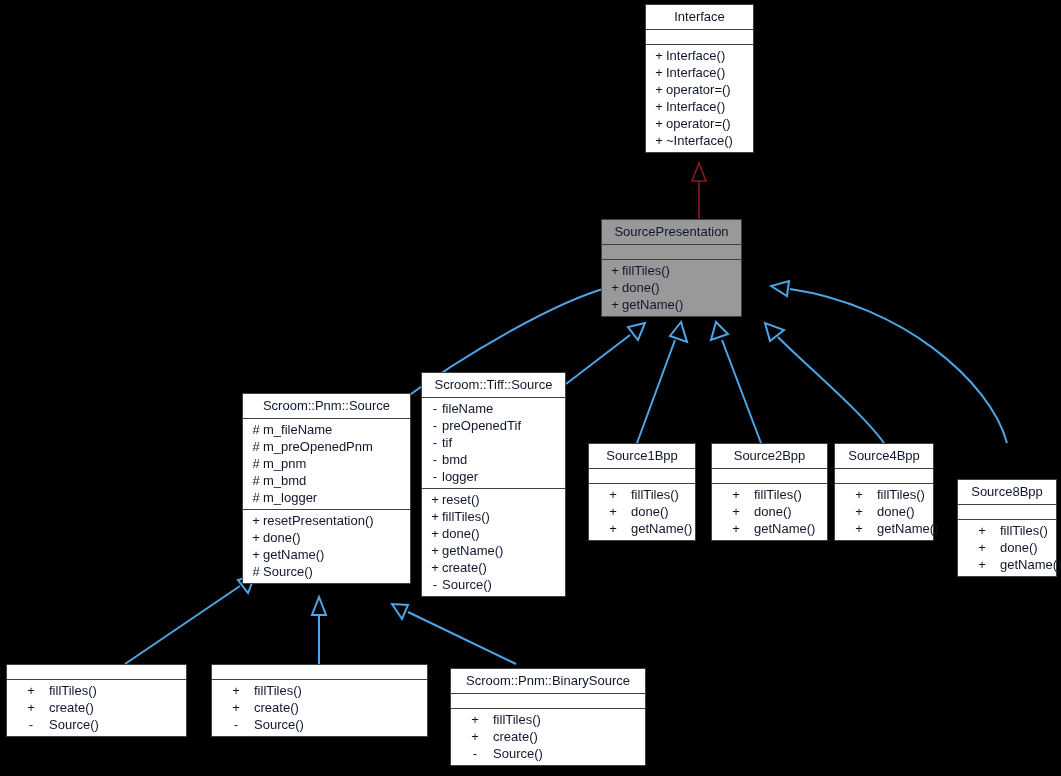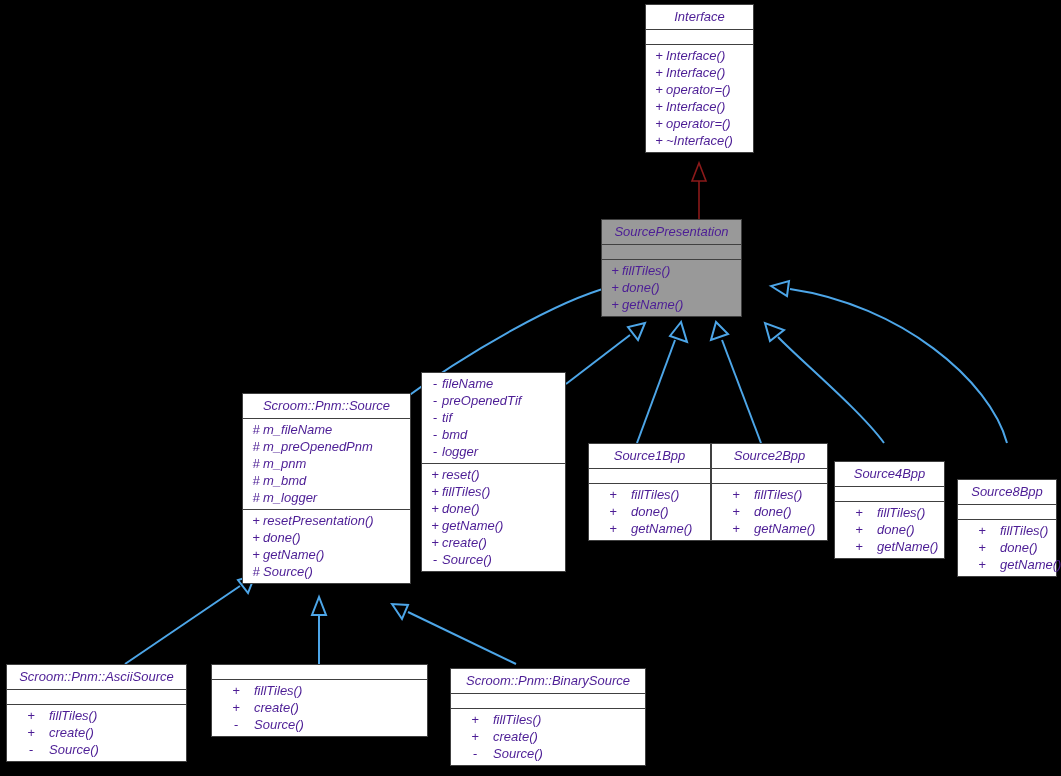--- a/index.html
+++ b/index.html
@@ -24,25 +24,24 @@
     top: 0;
     width: 1061px;
     height: 776px;
     pointer-events: none;
   }
   .node {
     position: absolute;
     box-sizing: border-box;
     border: 1px solid #404040;
     background: #ffffff;
-    color: #4c1d95;
+    color: #0f172a;
     font-size: 13px;
     line-height: 1;
     z-index: 5;
-    font-style: italic;
   }
   .node.highlight {
     background: #999999;
     border: 1px solid #404040;
   }
   .node-title {
     text-align: center;
     padding: 5px 6px 6px 6px;
     font-size: 13px;
     border-bottom: 1px solid #404040;
@@ -224,20 +223,21 @@
           <span class="vis">+</span>
           <span class="mname">getName()</span>
         </div>
         <div class="member">
           <span class="vis">#</span>
           <span class="mname">Source()</span>
         </div>
       </div>
     </div>
     <div class="node" style="left: 421px; top: 372px; width: 145px;">
+      <div class="node-title">Scroom::Tiff::Source</div>
       <div class="compartment">
         <div class="member">
           <span class="vis">-</span>
           <span class="mname">fileName</span>
         </div>
         <div class="member">
           <span class="vis">-</span>
           <span class="mname">preOpenedTif</span>
         </div>
         <div class="member">
@@ -273,21 +273,21 @@
         <div class="member">
           <span class="vis">+</span>
           <span class="mname">create()</span>
         </div>
         <div class="member">
           <span class="vis">-</span>
           <span class="mname">Source()</span>
         </div>
       </div>
     </div>
-    <div class="node" style="left: 588px; top: 443px; width: 123px;">
+    <div class="node" style="left: 588px; top: 443px; width: 108px;">
       <div class="node-title">Source1Bpp</div>
       <div class="compartment empty"></div>
       <div class="compartment">
         <div class="member center">
           <span class="vis">+</span>
           <span class="mname">fillTiles()</span>
         </div>
         <div class="member center">
           <span class="vis">+</span>
           <span class="mname">done()</span>
@@ -309,21 +309,21 @@
         <div class="member center">
           <span class="vis">+</span>
           <span class="mname">done()</span>
         </div>
         <div class="member center">
           <span class="vis">+</span>
           <span class="mname">getName()</span>
         </div>
       </div>
     </div>
-    <div class="node" style="left: 834px; top: 461px; width: 111px;">
+    <div class="node" style="left: 834px; top: 443px; width: 100px;">
       <div class="node-title">Source4Bpp</div>
       <div class="compartment empty"></div>
       <div class="compartment">
         <div class="member center">
           <span class="vis">+</span>
           <span class="mname">fillTiles()</span>
         </div>
         <div class="member center">
           <span class="vis">+</span>
           <span class="mname">done()</span>
@@ -346,21 +346,20 @@
           <span class="vis">+</span>
           <span class="mname">done()</span>
         </div>
         <div class="member center">
           <span class="vis">+</span>
           <span class="mname">getName()</span>
         </div>
       </div>
     </div>
     <div class="node" style="left: 6px; top: 664px; width: 181px;">
-      <div class="node-title">Scroom::Pnm::AsciiSource</div>
       <div class="compartment empty"></div>
       <div class="compartment">
         <div class="member center">
           <span class="vis">+</span>
           <span class="mname">fillTiles()</span>
         </div>
         <div class="member center">
           <span class="vis">+</span>
           <span class="mname">create()</span>
         </div>

